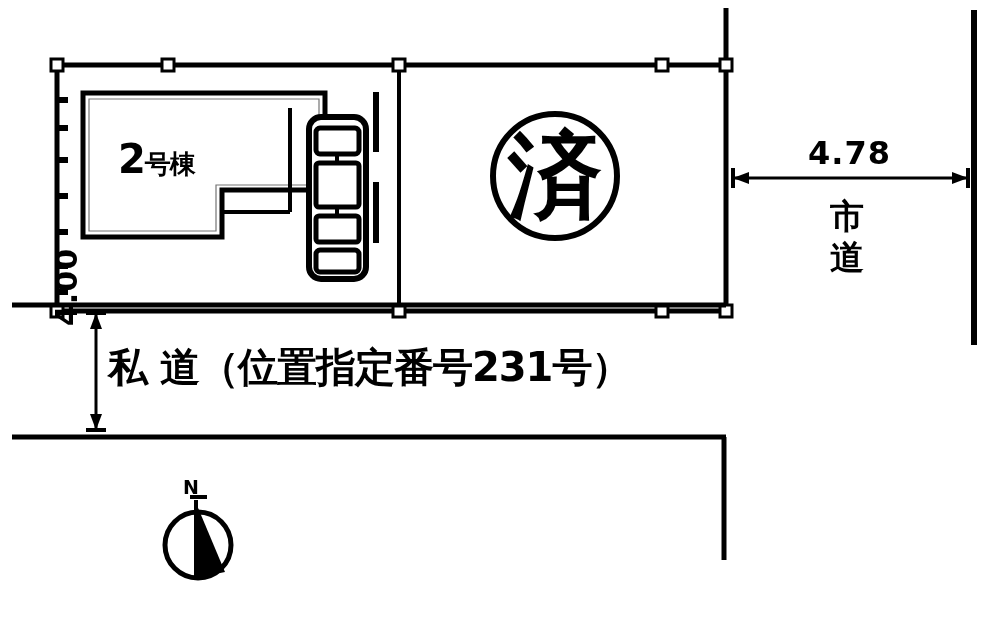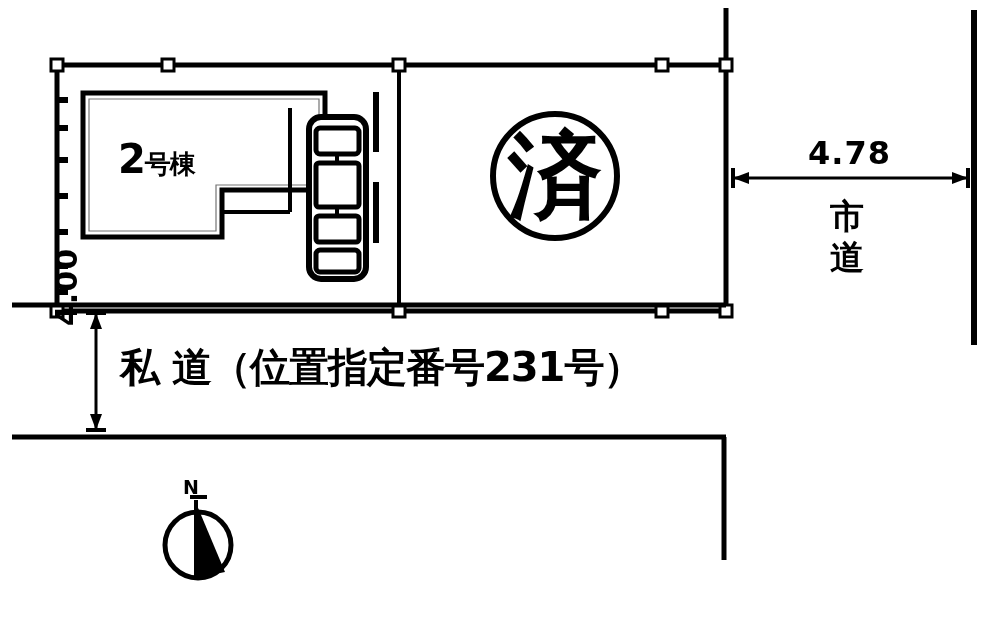--- a/index.html
+++ b/index.html
@@ -63,21 +63,21 @@
 
   #dim-left-value{
     left:52px; top:326px;
     font-size:30px;
     letter-spacing:1px;
     transform:rotate(-90deg);
     transform-origin:left top;
   }
 
   #private-road-label{
-    left:120px; top:347px;
+    left:108px; top:347px;
     font-size:40px;
     letter-spacing:-1px;
   }
 
   #compass-n{
     left:183px; top:478px;
     font-size:19px;
     font-weight:bold;
   }
 </style>

